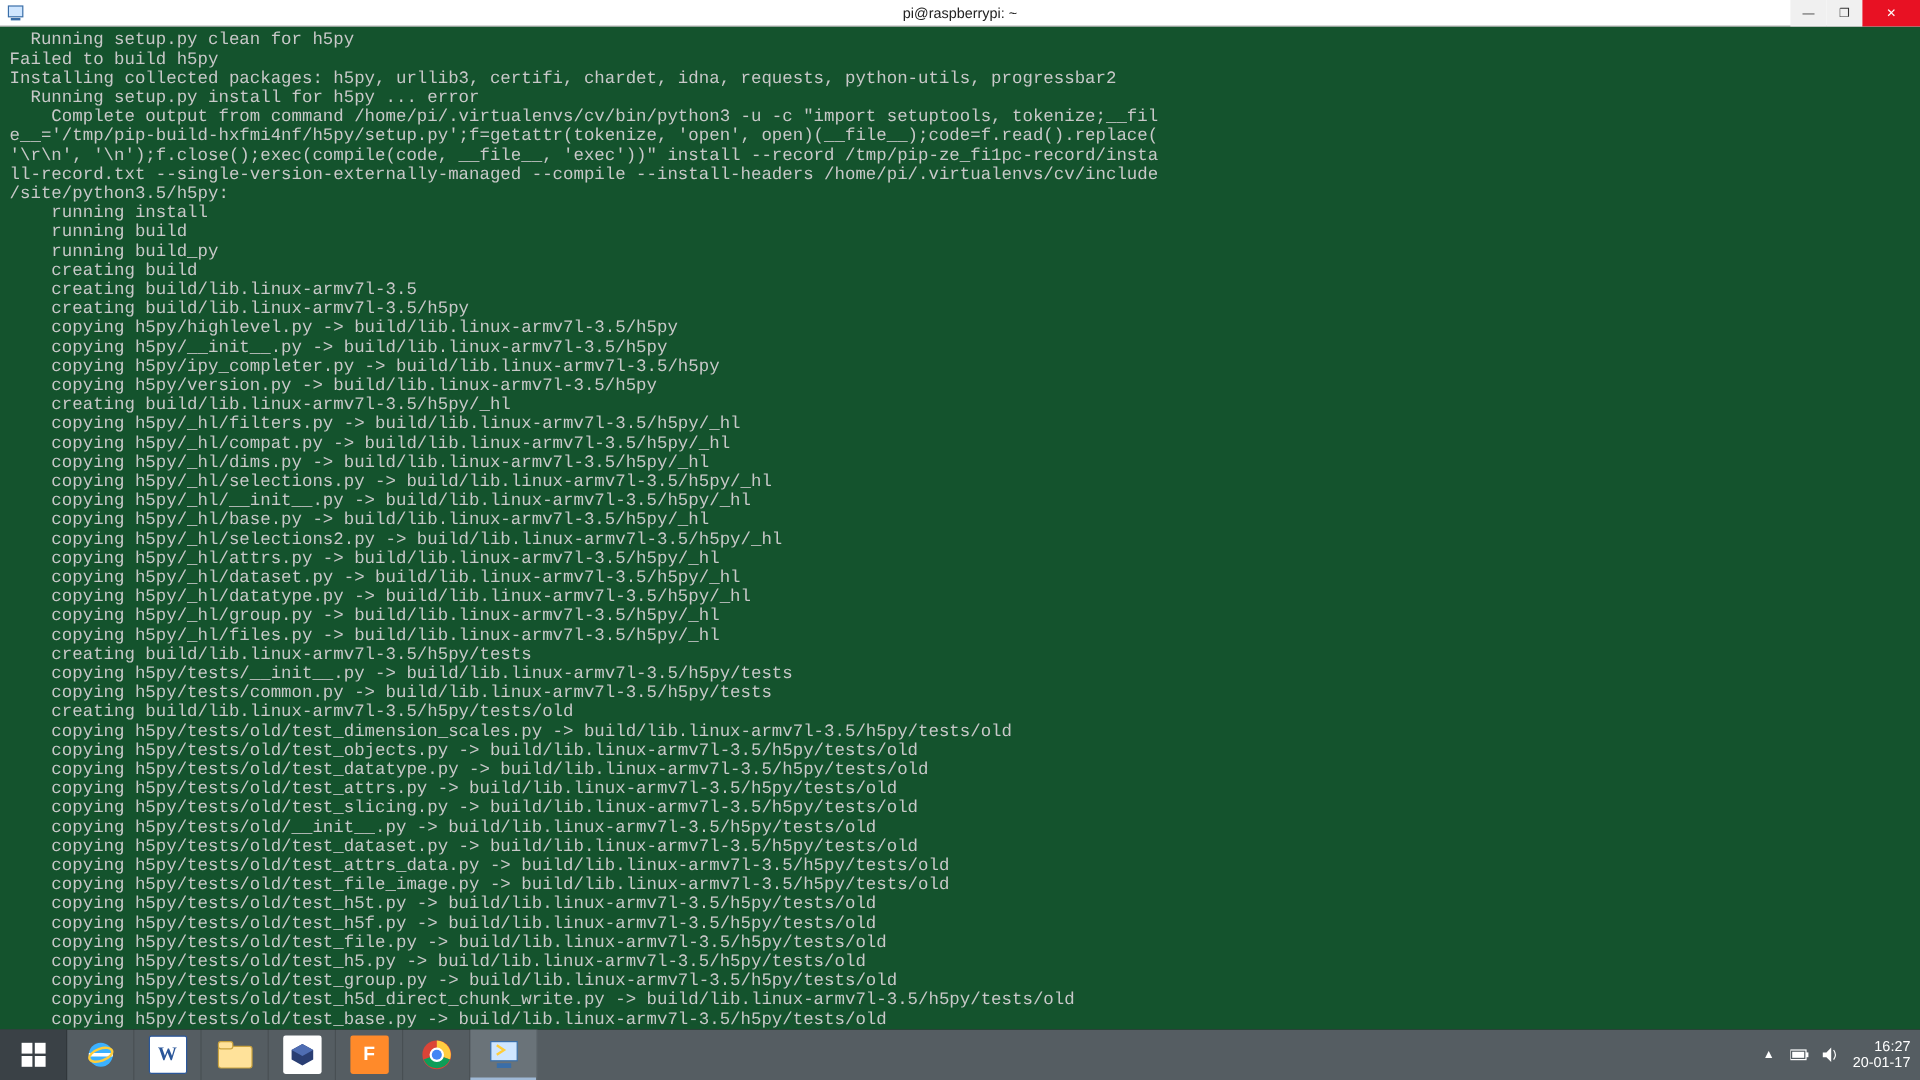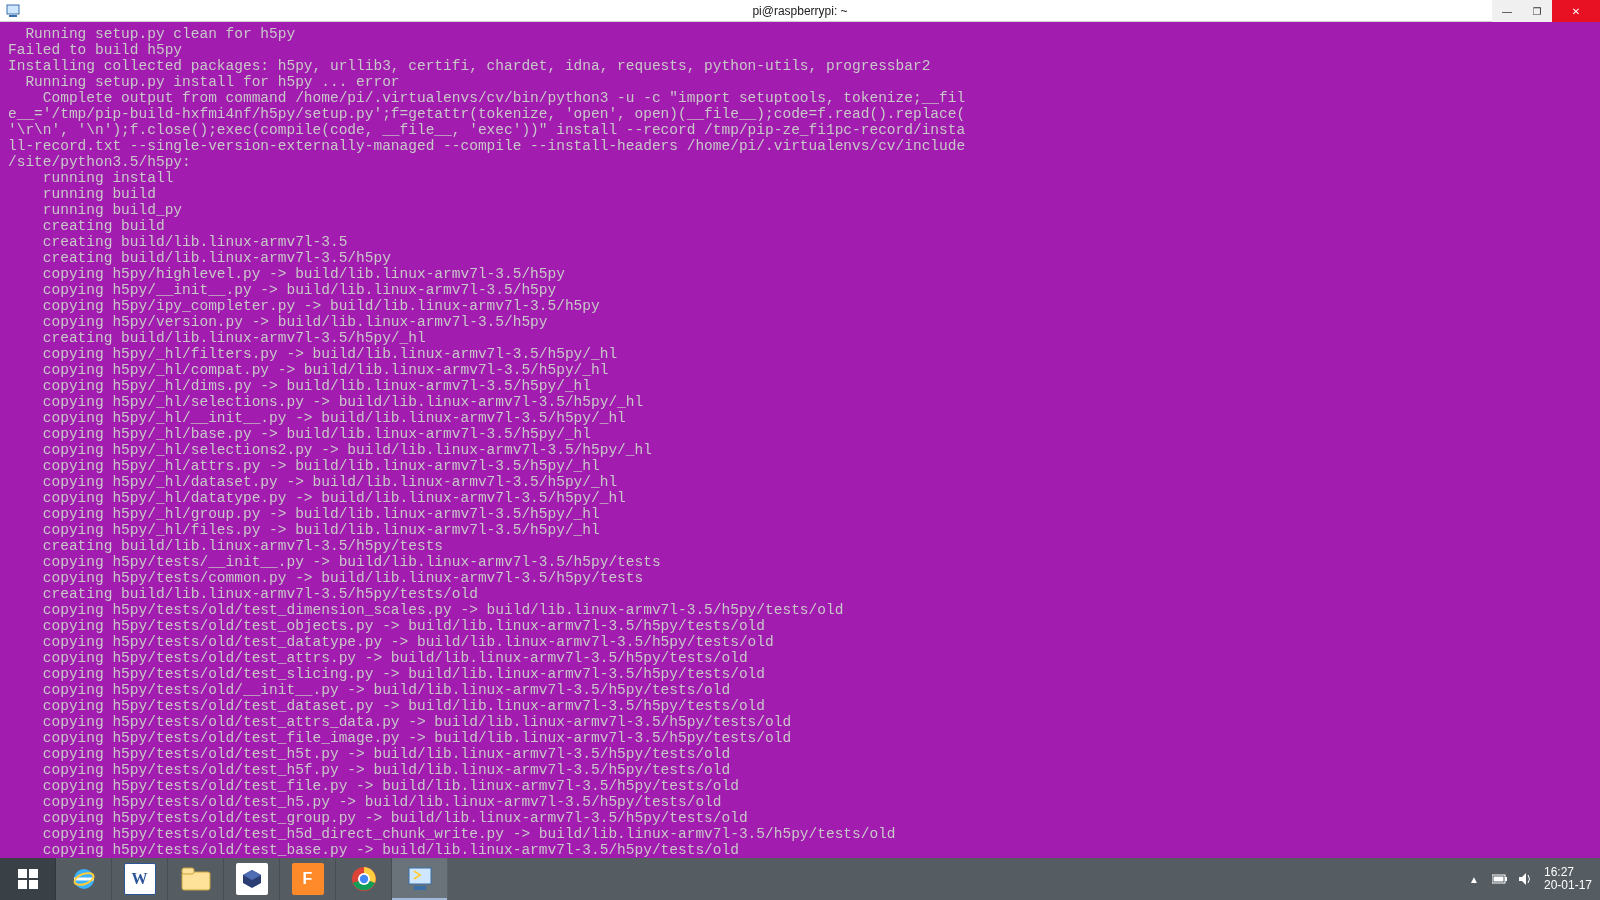--- a/index.html
+++ b/index.html
@@ -5,30 +5,30 @@
   * { margin: 0; padding: 0; box-sizing: border-box; }
   html, body { width: 1600px; height: 900px; overflow: hidden; font-family: "Segoe UI", Tahoma, sans-serif; background: #000; }
   .window { width: 1600px; height: 900px; display: flex; flex-direction: column; }
   .titlebar { height: 22px; background: #fff; display: flex; align-items: center; position: relative; border-bottom: 1px solid #d0d0d0; }
   .titlebar .app-icon { width: 18px; height: 18px; margin-left: 4px; display: flex; align-items: center; justify-content: center; }
   .titlebar .title-text { position: absolute; left: 50%; transform: translateX(-50%); font-size: 12px; color: #222; text-align: right; }
   .titlebar .win-buttons { position: absolute; right: 0; top: 0; height: 22px; display: flex; }
   .win-btn { width: 30px; height: 22px; display: flex; align-items: center; justify-content: center; font-size: 10px; color: #333; }
   .win-btn.close { background: #e81123; color: #fff; width: 48px; }
   .win-btn.min, .win-btn.max { background: #f0f0f0; }
-  .terminal { flex: 1; background: #a21caf; color: #c8c8c8; font-family: Consolas, "Courier New", monospace; font-size: 14.5px; line-height: 16px; padding: 4px 8px 2px 8px; white-space: pre; overflow: hidden; }
+  .terminal { flex: 1; background: #14532d; color: #c8c8c8; font-family: Consolas, "Courier New", monospace; font-size: 14.5px; line-height: 16px; padding: 4px 8px 2px 8px; white-space: pre; overflow: hidden; }
   .terminal .line { display: block; }
   .taskbar { height: 42px; background: #555d62; display: flex; align-items: stretch; }
   .task-btn { width: 56px; height: 42px; display: flex; align-items: center; justify-content: center; border-right: 1px solid rgba(0,0,0,0.15); }
   .task-btn.start { background: #3a4146; width: 56px; }
   .task-btn.active { background: #6a7379; box-shadow: inset 0 -2px 0 #9fb9d6; }
   .task-btn svg { display: block; }
   .task-icon-box { width: 32px; height: 32px; background: #fff; border-radius: 2px; display:flex; align-items:center; justify-content:center; font-size:16px; }
   .tray { margin-left: auto; display: flex; align-items: center; color: #fff; font-size: 11px; padding-right: 8px; gap: 10px; }
-  .tray .clock { text-align: left; line-height: 13px; font-size: 12px; }
+  .tray .clock { text-align: right; line-height: 13px; font-size: 12px; }
   .tray-icon { width:16px; height:16px; display:flex; align-items:center; justify-content:center; }
 </style>
 </head>
 <body>
 
 <div class="window">
   <div class="titlebar">
     <span class="app-icon">
       <svg width="14" height="14" viewBox="0 0 14 14">
           <rect x="1" y="1" width="12" height="9" fill="#cfe6ff" stroke="#3a6ea8"></rect>

